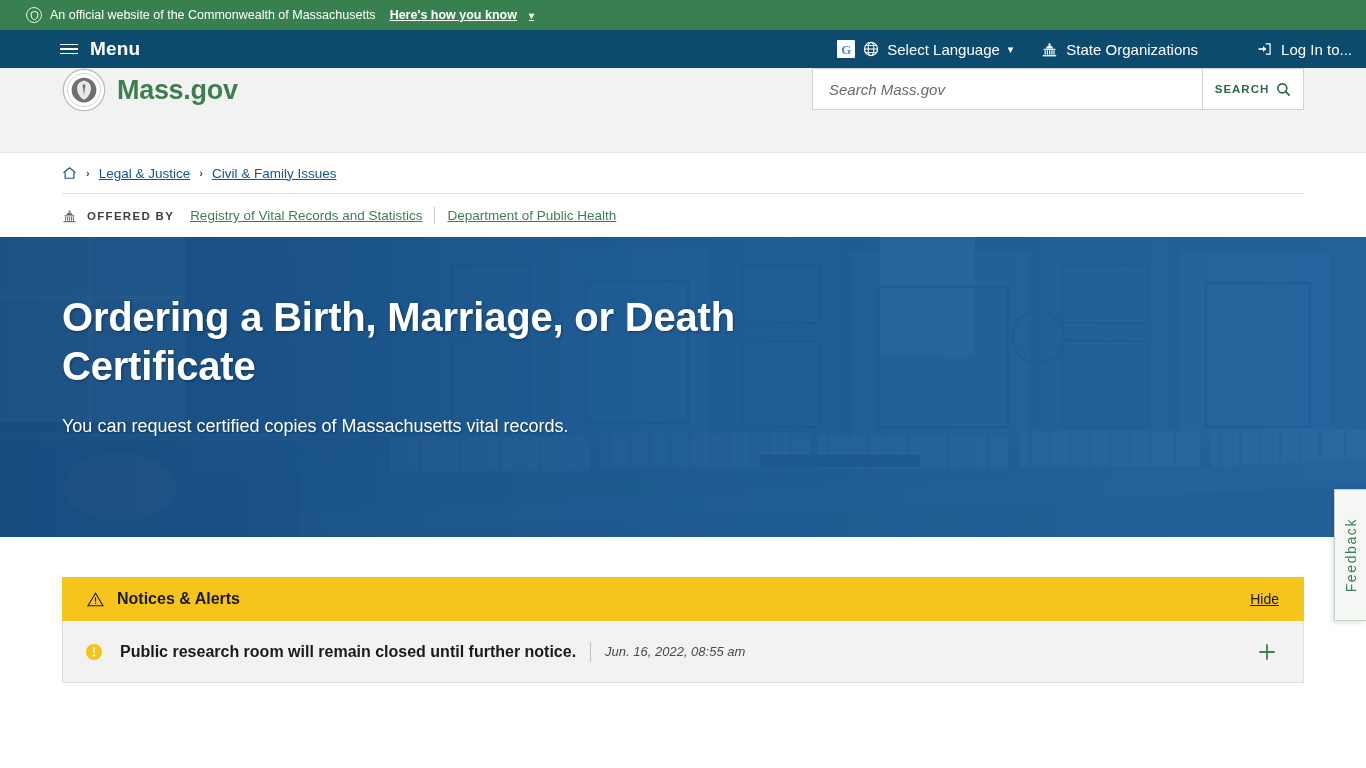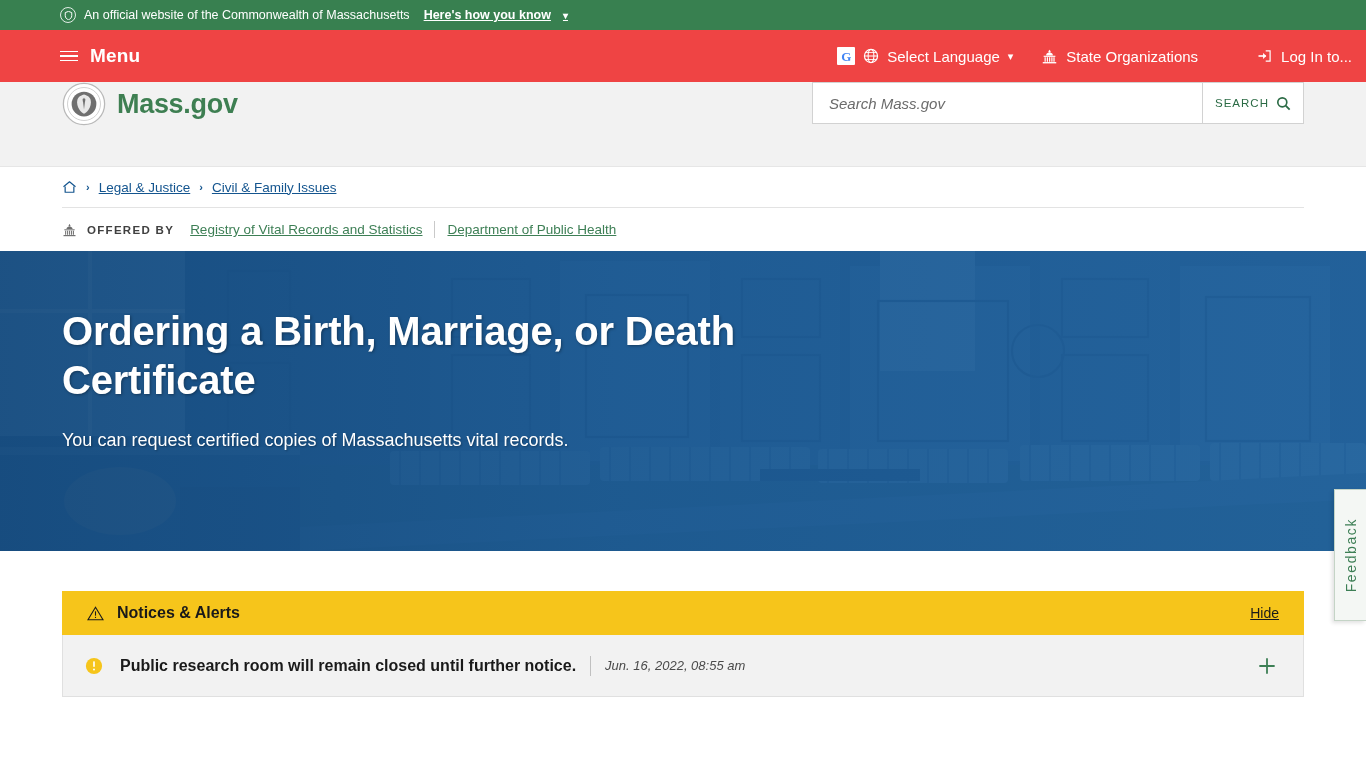--- a/index.html
+++ b/index.html
@@ -7,41 +7,41 @@
     width: 1366px; height: 768px;
     font-family: "Liberation Sans", sans-serif;
     background: #ffffff;
     overflow: hidden;
   }
 
   
   .official-bar {
     height: 30px; background: #388050;
     display: flex; align-items: center;
-    padding-left: 60px;
+    padding-left: 26px;
     color: #ffffff; font-size: 12.5px;
   }
   .official-seal {
     width: 16px; height: 16px; border-radius: 50%;
     border: 1.3px solid rgba(255,255,255,.85);
     margin-right: 8px; flex: 0 0 auto;
     display: flex; align-items: center; justify-content: center;
   }
   .official-seal svg { width: 9px; height: 9px; display: block; }
   .official-text { white-space: nowrap; }
   .howyouknow {
     margin-left: 14px; color: #fff; font-size: 12.5px; font-weight: bold;
     text-decoration: underline; white-space: nowrap; cursor: pointer;
     display: flex; align-items: center; gap: 12px;
   }
   .chev-sm { font-size: 10px; text-decoration: none; display: inline-block; }
 
   
   .nav-bar {
-    height: 52px; background: #ef4444;
+    height: 38px; background: #0c4a6e;
     display: flex; align-items: center;
     color: #ffffff;
     position: relative;
   }
   .menu-btn {
     display: flex; align-items: center; gap: 12px;
     margin-left: 60px; cursor: pointer;
   }
   .hamburger { display: inline-flex; flex-direction: column; gap: 3px; width: 18px; }
   .hamburger span { display: block; height: 1.6px; background: #fff; width: 100%; }
@@ -88,21 +88,21 @@
   .search-input {
     flex: 1; border: none; outline: none; padding: 0 16px;
     font-size: 15px; font-family: "Liberation Sans", sans-serif;
     color: #333; background: transparent;
   }
   .search-input::placeholder { color: #6b6b6b; font-style: italic; }
   .search-btn {
     width: 101px; border: none; border-left: 1px solid #d2d2d2;
     background: #fff; cursor: pointer;
     display: flex; align-items: center; justify-content: center; gap: 7px;
-    font-size: 11.5px; letter-spacing: 1px; color: #2b6b45; font-weight: 400;
+    font-size: 11.5px; letter-spacing: 1px; color: #2b6b45; font-weight: 700;
     font-family: "Liberation Sans", sans-serif;
   }
   .mag { width: 15px; height: 15px; display: block; }
 
   
   .crumb-band { background: #fff; }
   .crumbs {
     margin: 0 62px; height: 41px;
     display: flex; align-items: center; gap: 9px;
     border-bottom: 1px solid #e3e3e3;

